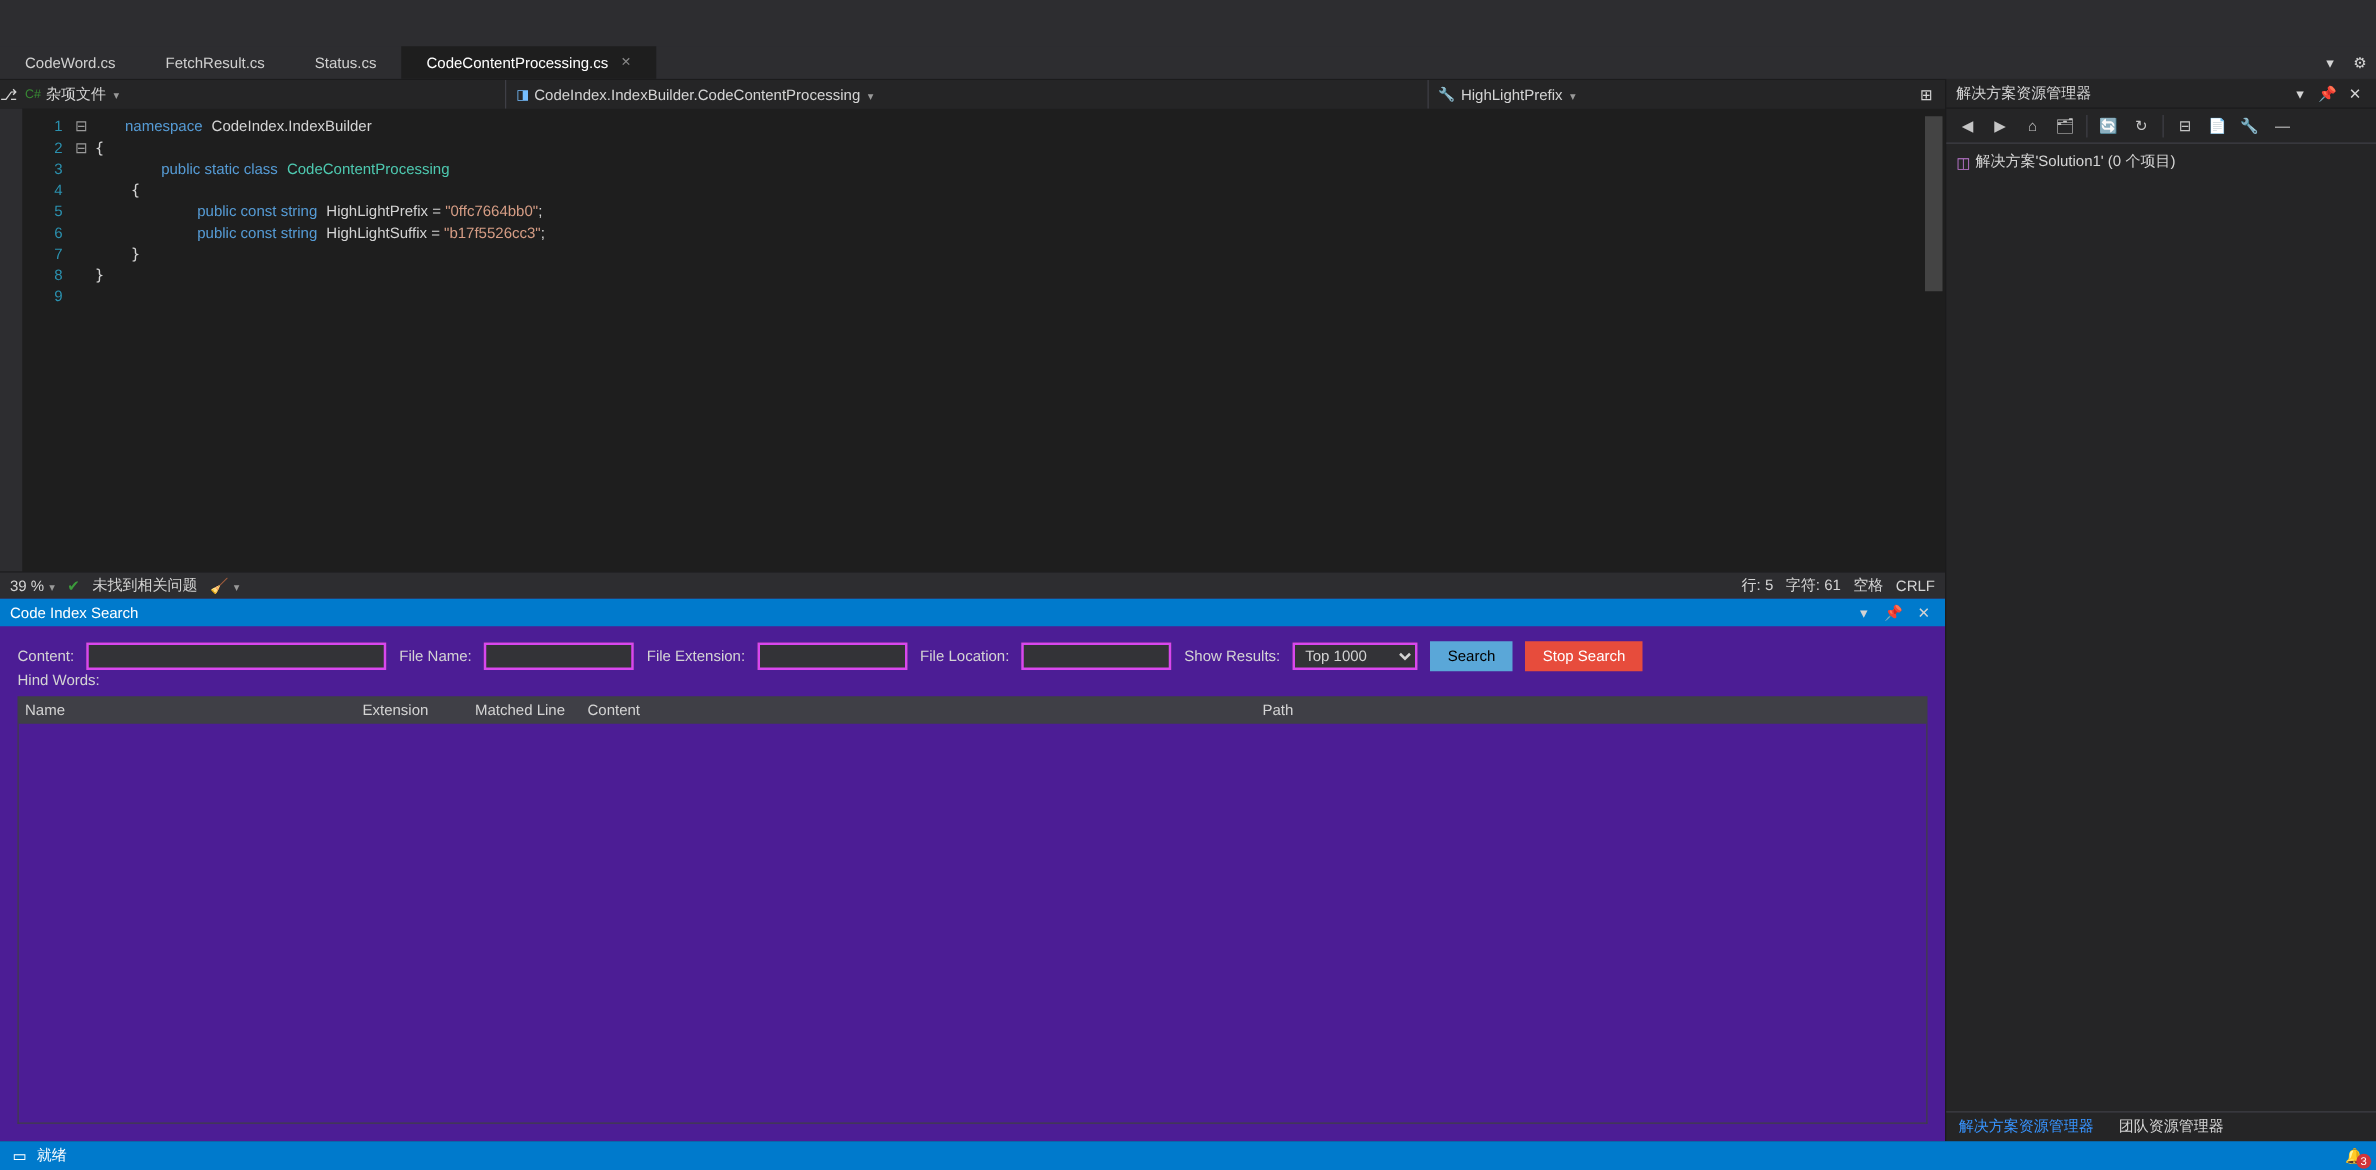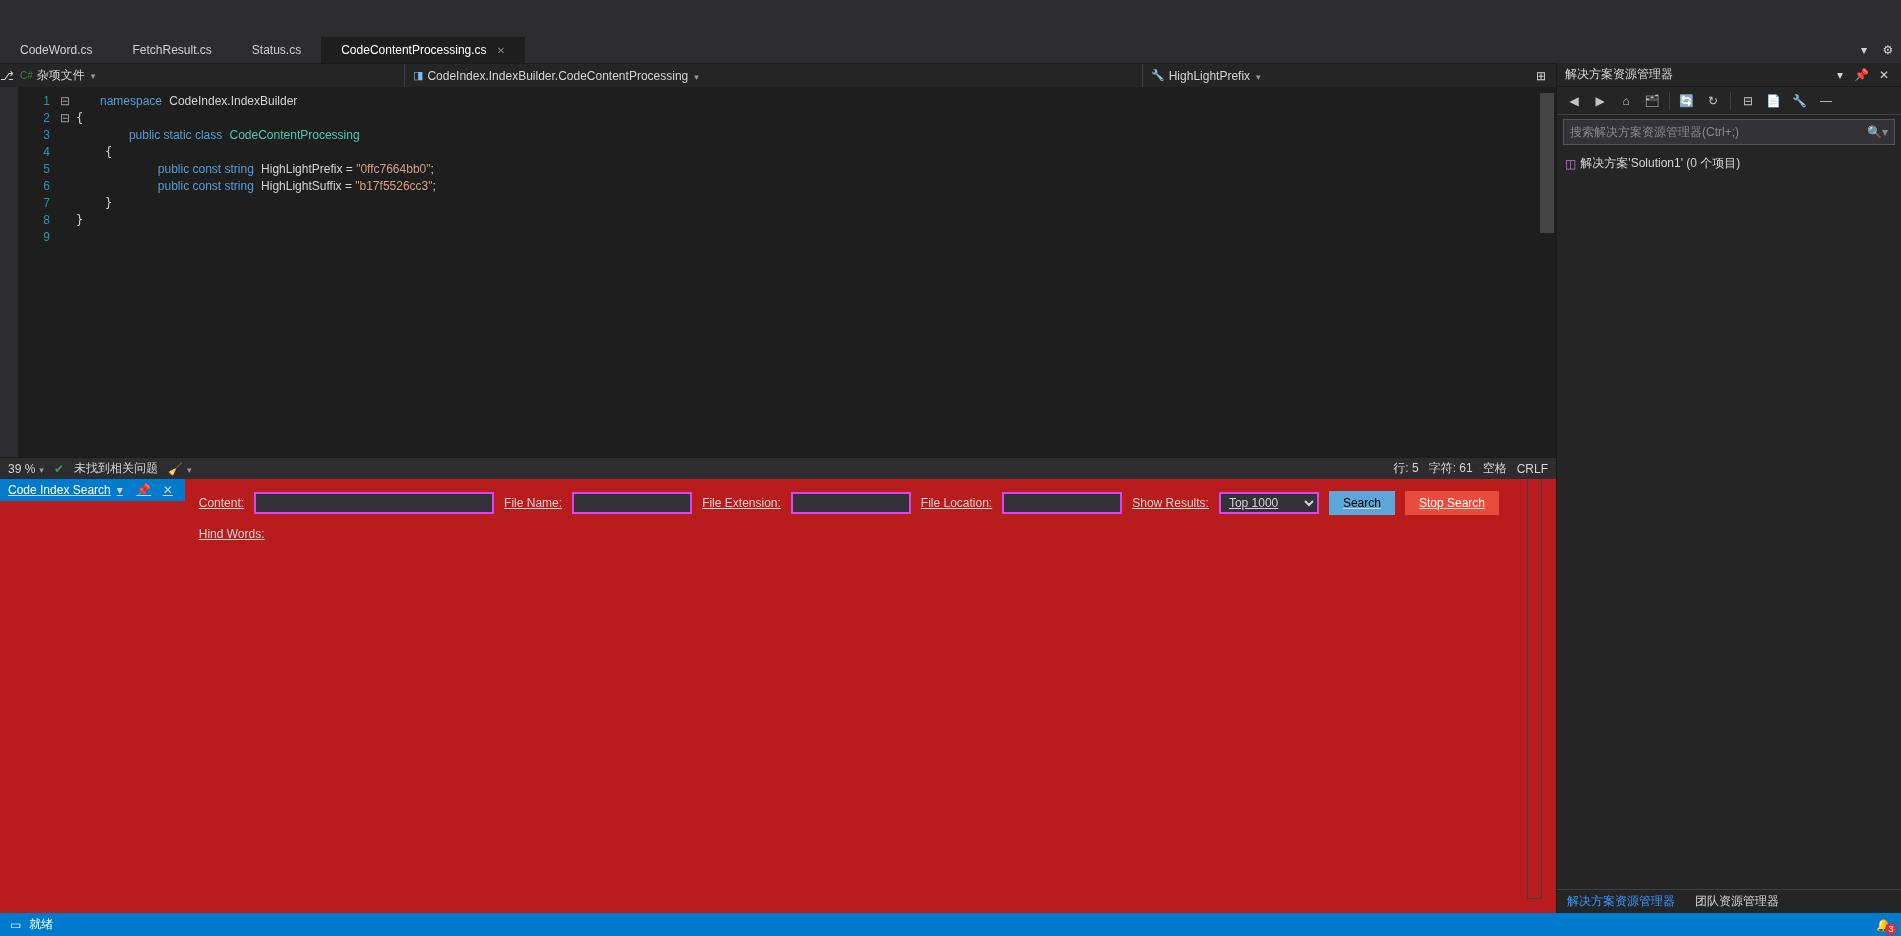--- a/index.html
+++ b/index.html
@@ -36,24 +36,24 @@
 .str { color: #d69d85; }
 .scroll-thumb { position: absolute; right: 2px; top: 6px; width: 14px; height: 140px; background: #444; }
 
 
 .editor-status { height: 22px; background: #2d2d30; border-top: 1px solid #1b1b1c; display: flex; align-items: center; padding: 0 8px; gap: 10px; font-size: 11px; color: #d4d4d4; }
 .editor-status .spacer { flex: 1; }
 .ok-icon { color: #3c9b3c; font-size: 12px; }
 .drop-tri::after { content: "▾"; margin-left: 4px; font-size: 9px; color: #999; }
 
 
-.panel { flex: 1; display: flex; flex-direction: row; background: #b91c1c; text-decoration: underline; }
+.panel { flex: 1; display: flex; flex-direction: column; background: #4c1d95; }
 .panel-title { background: #007acc; color: #fff; height: 22px; display: flex; align-items: center; padding: 0 8px; }
 .panel-title .right { margin-left: auto; display: flex; gap: 6px; }
-.panel-body { padding: 12px 14px 6px 14px; display: flex; flex-direction: column; gap: 12px; }
+.panel-body { padding: 12px 14px 6px 14px; display: flex; flex-direction: column; gap: 0; }
 .form-row { display: flex; align-items: center; gap: 10px; flex-wrap: nowrap; }
 .lbl { color: #d4d4d4; white-space: nowrap; }
 input.fld, select.fld { background: #333337; border: 2px solid #d946ef; color: #d4d4d4; height: 22px; padding: 0 4px; }
 .btn { height: 24px; padding: 0 14px; border: none; cursor: pointer; color: #fff; }
 .btn-blue { background: #6ab7d8; color: #000; }
 .btn-blue2 { background: #5aa7d8; color: #000; }
 .btn-red { background: #e74c3c; }
 .result-info { color: #e8c56a; }
 .table-head { background: #3f3f46; height: 22px; display: flex; align-items: center; padding: 0 6px; margin: 0 14px; }
 .th { color: #d4d4d4; }
@@ -194,20 +194,27 @@
           <input class="fld" style="width: 120px;">
           <span class="lbl">Show Results:</span>
           <select class="fld" style="width:100px"><option>Top 1000</option></select>
           <button class="btn btn-blue2">Search</button>
           <button class="btn btn-red">Stop Search</button>
         </div>
         <div class="form-row">
           <span class="lbl">Hind Words:</span>
         </div>
       </div>
+      <div class="table-head">
+        <span class="th" style="width:270px">Name</span>
+        <span class="th" style="width:90px">Extension</span>
+        <span class="th" style="width:90px">Matched Line</span>
+        <span class="th" style="width:540px">Content</span>
+        <span class="th">Path</span>
+      </div>
       <div class="table-body"></div>
     </div>
   </div>
 
   <div class="sidebar">
     <div class="sidebar-title">
       <span>解决方案资源管理器</span>
       <div class="right">
         <span class="icon-btn">▾</span>
         <span class="icon-btn">📌</span>
@@ -221,24 +228,20 @@
       <span class="tb-btn">🗂</span>
       <span class="tb-sep"></span>
       <span class="tb-btn">🔄</span>
       <span class="tb-btn">↻</span>
       <span class="tb-sep"></span>
       <span class="tb-btn">⊟</span>
       <span class="tb-btn">📄</span>
       <span class="tb-btn">🔧</span>
       <span class="tb-btn">—</span>
     </div>
-    <div class="search-box">
-      <span>搜索解决方案资源管理器(Ctrl+;)</span>
-      <span class="mag">🔍▾</span>
-    </div>
     <div class="tree">
       <div class="tree-item">
         <span class="sln-icon">◫</span>
         <span>解决方案'Solution1' (0 个项目)</span>
       </div>
     </div>
     <div class="sidebar-tabs">
       <span class="sidebar-tab active">解决方案资源管理器</span>
       <span class="sidebar-tab">团队资源管理器</span>
     </div>

